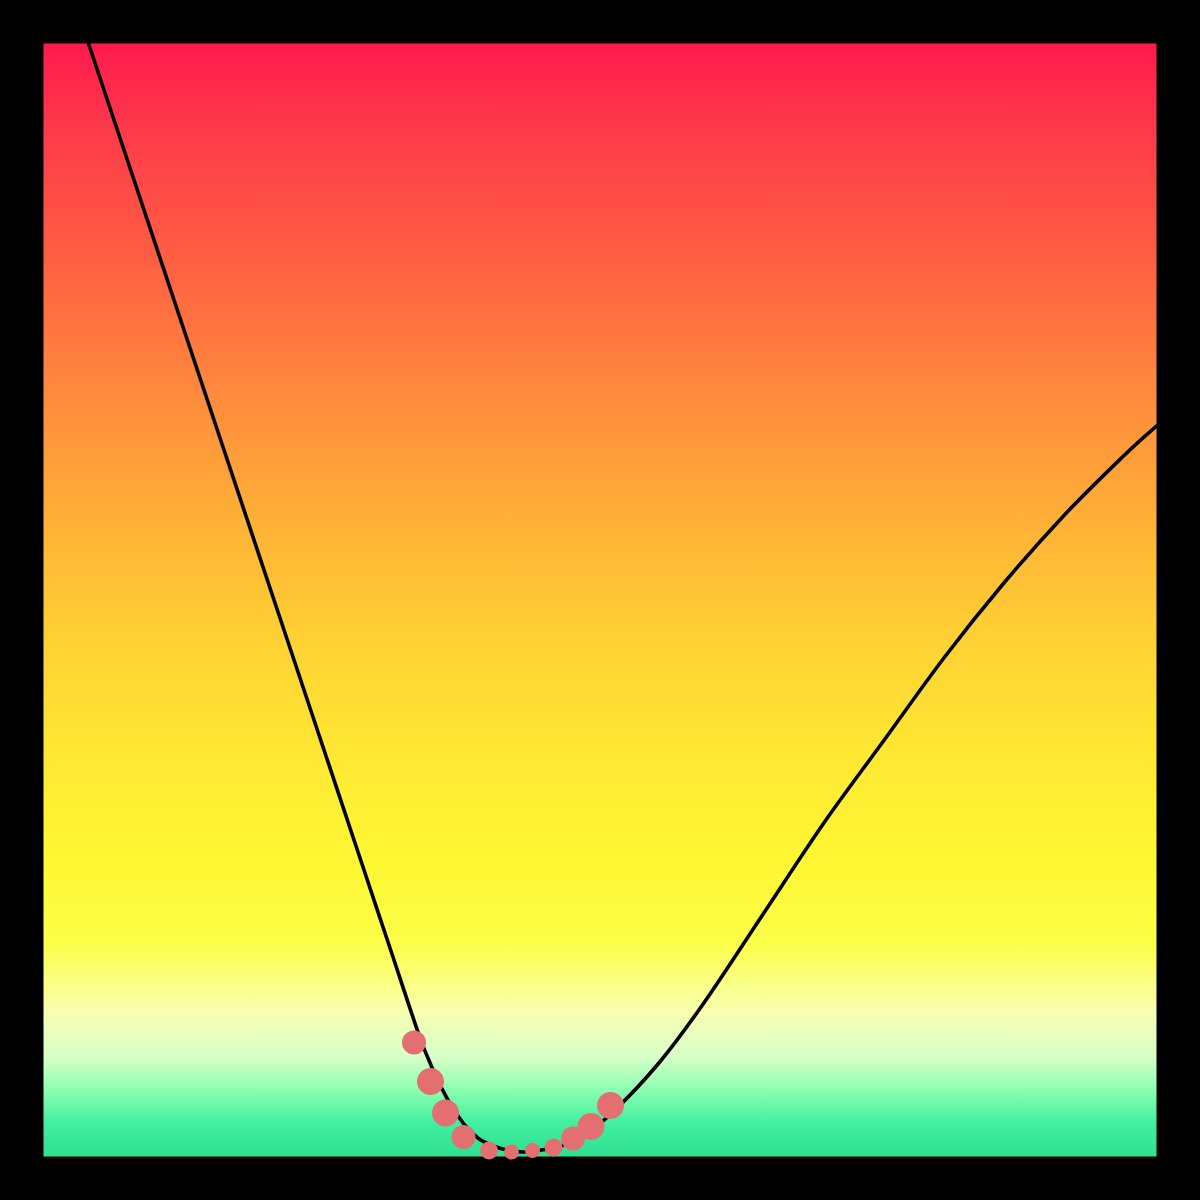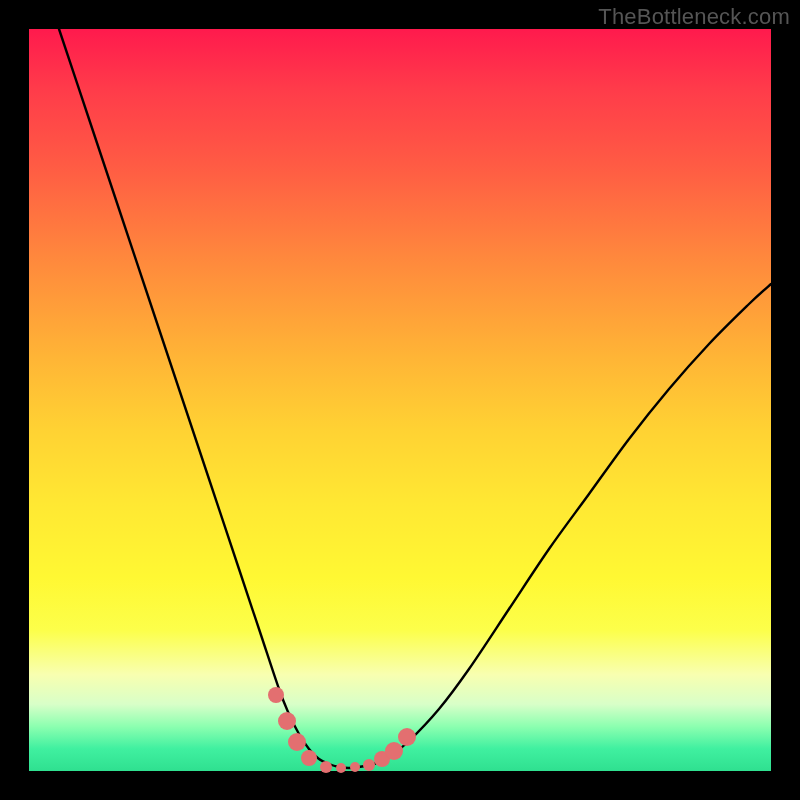--- a/index.html
+++ b/index.html
@@ -57,21 +57,20 @@
     left: 0;
     width: 742px;
     height: 742px;
     overflow: visible;
   }
 </style>
 </head>
 <body>
 
 <div class="frame">
-  <div class="watermark">TheBottleneck.com</div>
   <div class="plot">
     <svg class="curve" viewBox="0 0 742 742">
       <path id="curve-path" fill="none" stroke="#000000" stroke-width="2.4" stroke-linecap="round" d="M 30 0 C 35.0 15.0 50.0 60.0 60 90 C 70.0 120.0 80.0 150.0 90 180 C 100.0 210.0 110.0 240.0 120 270 C 130.0 300.0 140.0 330.0 150 360 C 160.0 390.0 170.0 420.0 180 450 C 190.0 480.0 201.7 515.0 210 540 C 218.3 565.0 223.3 580.0 230 600 C 236.7 620.0 245.0 645.8 250 660 C 255.0 674.2 256.7 677.5 260 685 C 263.3 692.5 266.7 699.2 270 705 C 273.3 710.8 276.7 715.8 280 720 C 283.3 724.2 286.7 727.5 290 730 C 293.3 732.5 296.7 733.7 300 735 C 303.3 736.3 306.7 737.3 310 738 C 313.3 738.7 316.7 739.0 320 739 C 323.3 739.0 325.8 738.7 330 738 C 334.2 737.3 340.0 736.7 345 735 C 350.0 733.3 354.2 731.8 360 728 C 365.8 724.2 371.7 720.0 380 712 C 388.3 704.0 400.0 692.0 410 680 C 420.0 668.0 428.3 656.7 440 640 C 451.7 623.3 466.7 600.0 480 580 C 493.3 560.0 506.7 539.2 520 520 C 533.3 500.8 546.7 483.3 560 465 C 573.3 446.7 586.7 427.5 600 410 C 613.3 392.5 626.7 375.8 640 360 C 653.3 344.2 666.7 329.2 680 315 C 693.3 300.8 709.7 285.0 720 275 C 730.3 265.0 738.3 258.3 742 255 "></path>
       <g id="marker-group">
           <circle cx="247" cy="666" r="8" fill="#e36f70"></circle>
           <circle cx="258" cy="692" r="9" fill="#e36f70"></circle>
           <circle cx="268" cy="713" r="9" fill="#e36f70"></circle>
           <circle cx="280" cy="729" r="8" fill="#e36f70"></circle>
           <circle cx="297" cy="738" r="6" fill="#e36f70"></circle>
           <circle cx="312" cy="739" r="5" fill="#e36f70"></circle>

